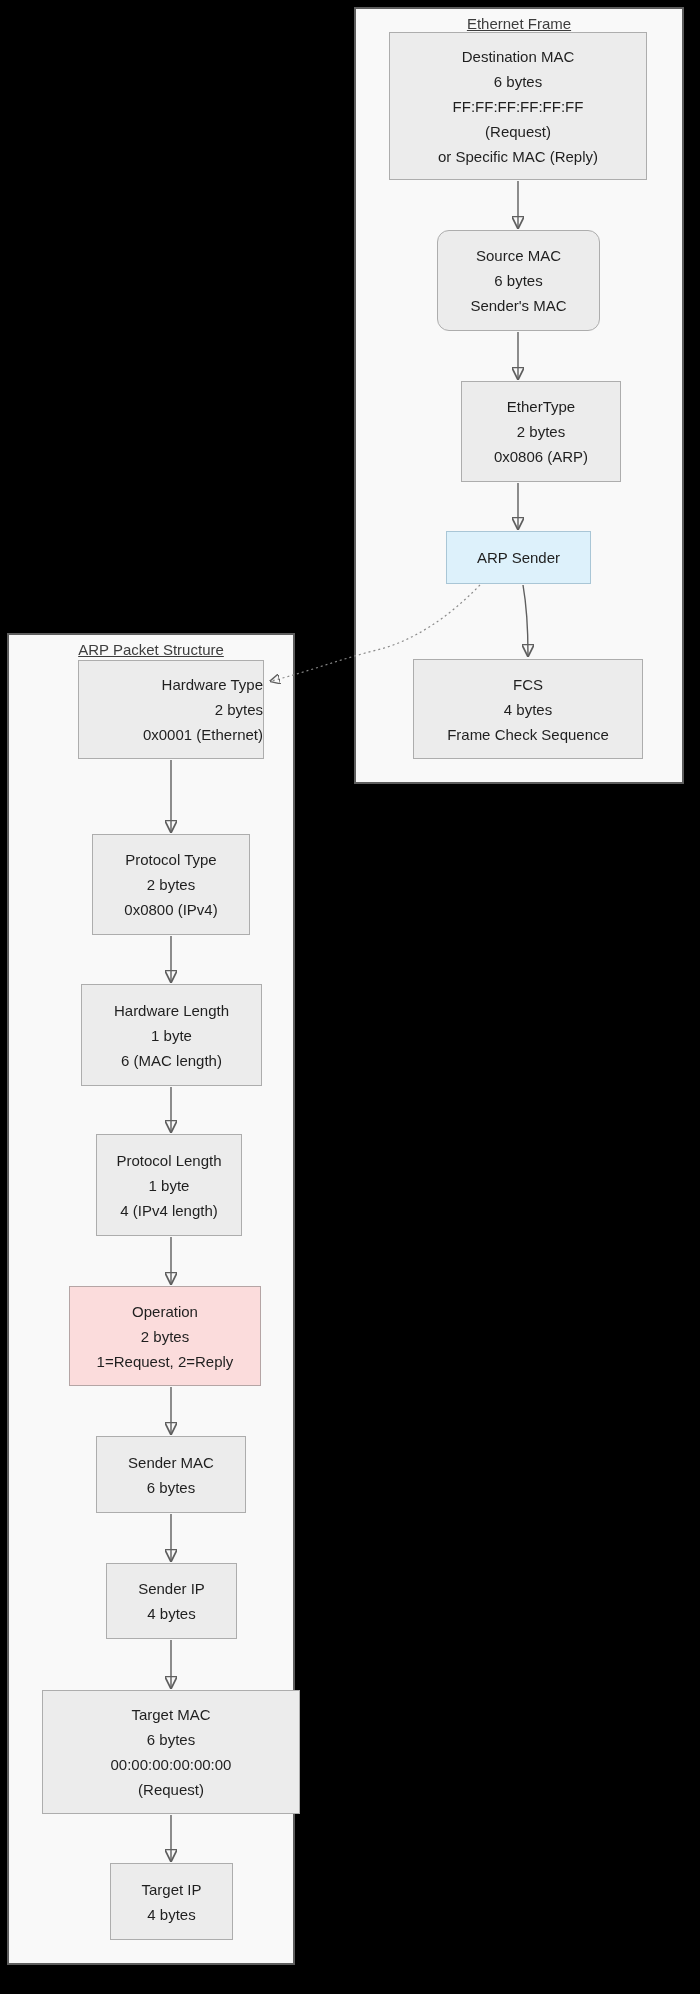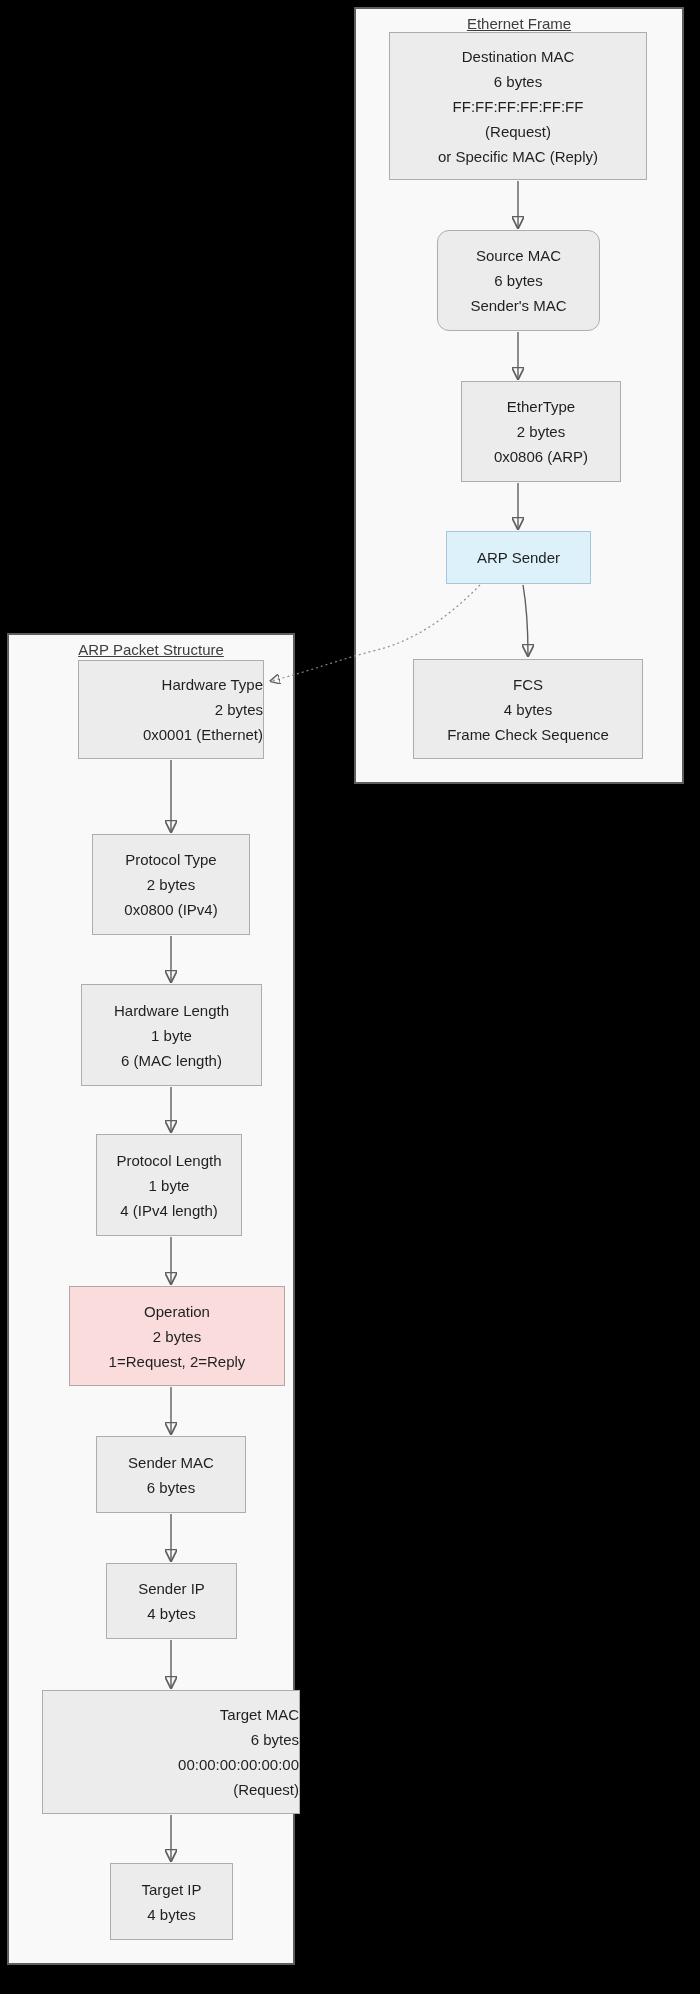--- a/index.html
+++ b/index.html
@@ -125,37 +125,37 @@
     <div class="node-line">1 byte</div>
     <div class="node-line">6 (MAC length)</div>
   </div>
 
   <div class="node" style="left:86px;top:1134px;width:146px;height:102px;margin-left:10px;">
     <div class="node-line">Protocol Length</div>
     <div class="node-line">1 byte</div>
     <div class="node-line">4 (IPv4 length)</div>
   </div>
 
-  <div class="node pink" style="left:69px;top:1286px;width:216px;height:100px;">
+  <div class="node pink" style="left:69px;top:1286px;width:192px;height:100px;">
     <div class="node-line">Operation</div>
     <div class="node-line">2 bytes</div>
     <div class="node-line">1=Request, 2=Reply</div>
   </div>
 
   <div class="node" style="left:96px;top:1436px;width:150px;height:77px;">
     <div class="node-line">Sender MAC</div>
     <div class="node-line">6 bytes</div>
   </div>
 
   <div class="node" style="left:106px;top:1563px;width:131px;height:76px;">
     <div class="node-line">Sender IP</div>
     <div class="node-line">4 bytes</div>
   </div>
 
-  <div class="node" style="left:42px;top:1690px;width:258px;height:124px;align-items:flex-end;">
+  <div class="node" style="left:42px;top:1690px;width:258px;height:124px;">
     <div class="node-line">Target MAC</div>
     <div class="node-line">6 bytes</div>
     <div class="node-line">00:00:00:00:00:00</div>
     <div class="node-line">(Request)</div>
   </div>
 
   <div class="node" style="left:110px;top:1863px;width:123px;height:77px;">
     <div class="node-line">Target IP</div>
     <div class="node-line">4 bytes</div>
   </div>

